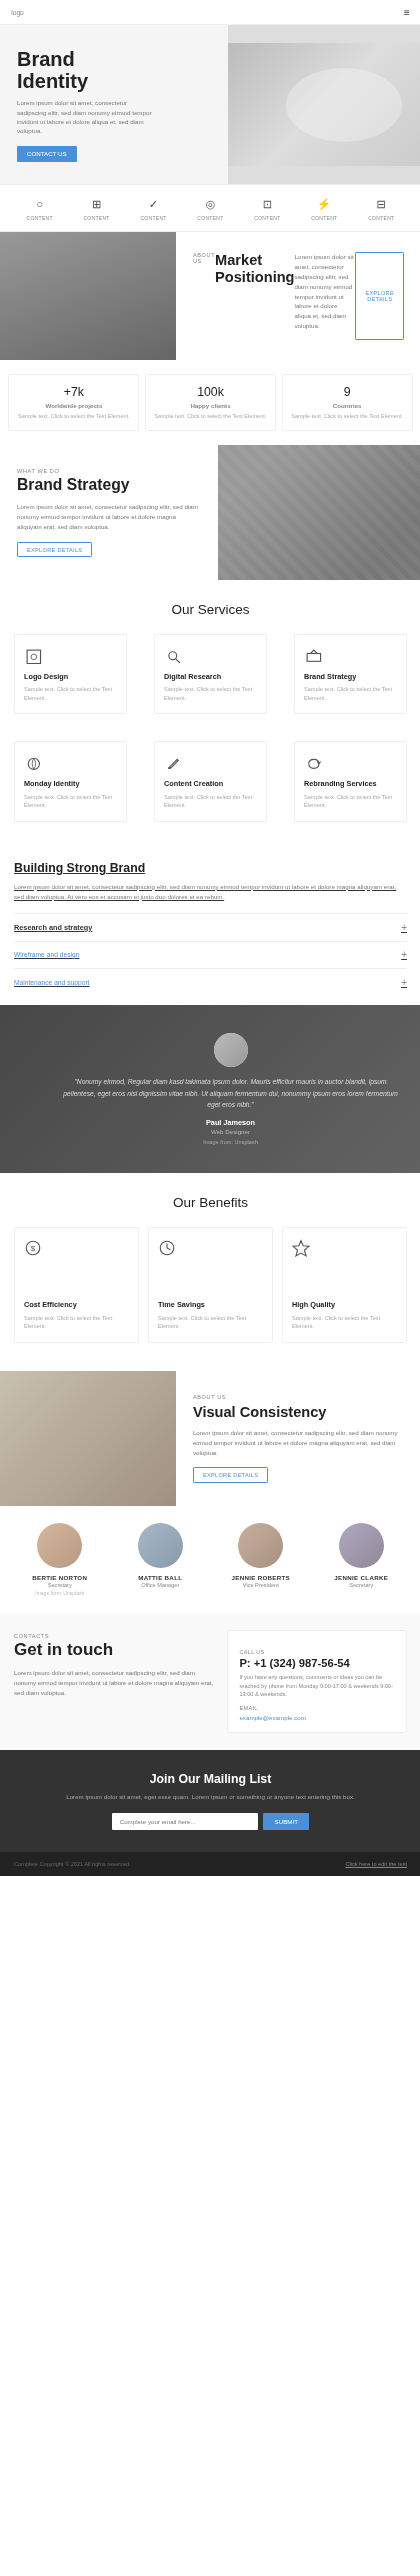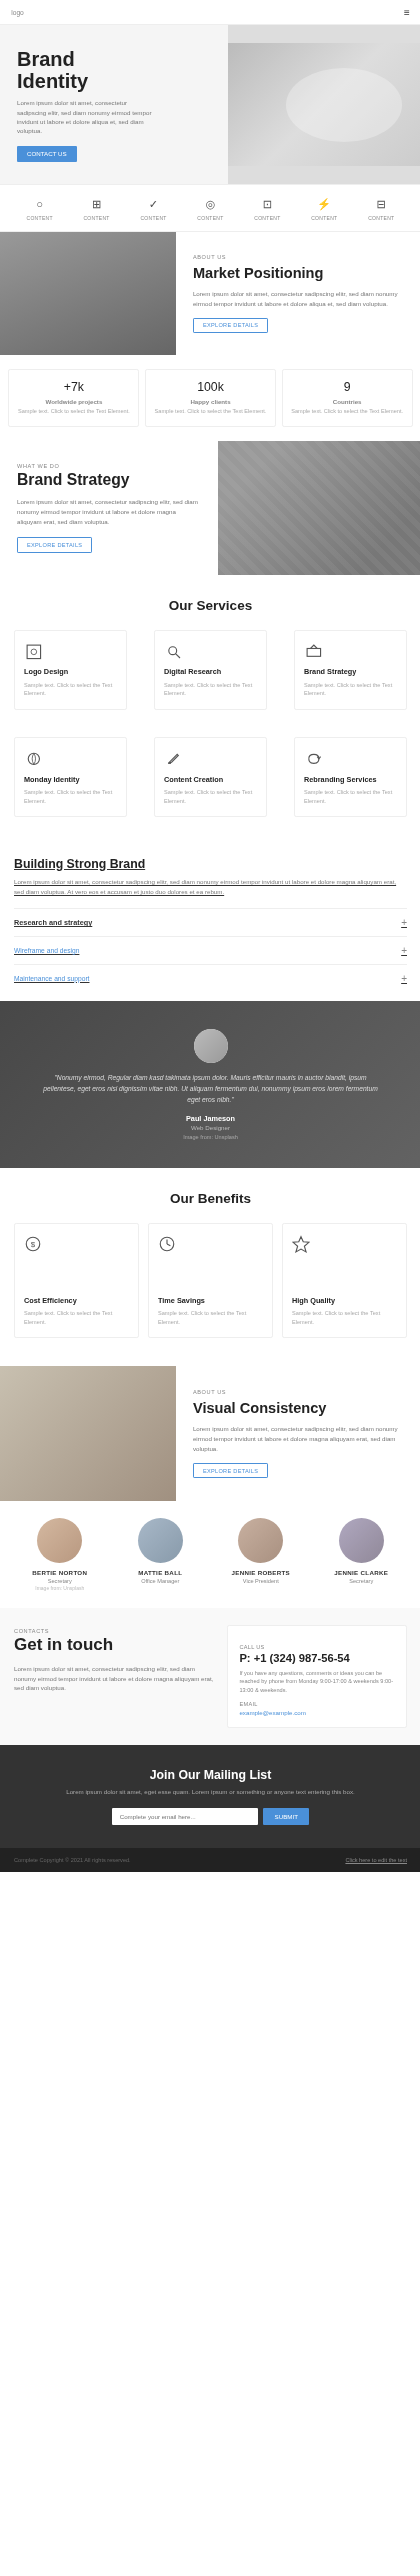--- a/index.html
+++ b/index.html
@@ -23,21 +23,21 @@
     
     .icons-row { display: flex; justify-content: space-around; align-items: center; padding: 10px 11.2px; border-bottom: 0.6px solid #eee; border-top: 0.6px solid #eee; }
     .icon-item { display: flex; flex-direction: column; align-items: center; gap: 2.2px; }
     .icon-shape { width: 18px; height: 18px; display: flex; align-items: center; justify-content: center; font-size: 11.2px; color: #555; }
     .icon-label { font-size: 5px; color: #888; text-transform: uppercase; letter-spacing: 0.3px; }
 
     
     .about-section { display: flex; min-height: 123px; }
     .about-image { flex: 1; background: linear-gradient(135deg, #888 0%, #aaa 100%); min-height: 123px; position: relative; overflow: hidden; }
     .about-image::before { content: ''; position: absolute; inset: 0; background: linear-gradient(160deg, #999 0%, #666 100%); }
-    .about-content { flex: 1.2; padding: 19.6px 17px; display: flex; flex-direction: column; justify-content: center; background: #fff; }
+    .about-content { flex: 1.2; padding: 19.6px 17px; display: flex; flex-direction: row; justify-content: center; background: #fff; }
     .section-label { font-size: 5.6px; color: #888; text-transform: uppercase; letter-spacing: 0.6px; margin-bottom: 4.5px; }
     .section-title { font-size: 14.6px; font-weight: 700; color: #222; margin-bottom: 6.7px; line-height: 1.2; }
     .section-text { font-size: 6.2px; color: #777; line-height: 1.6; margin-bottom: 9px; }
     .btn-outline { background: transparent; color: #4a90d9; border: 0.6px solid #4a90d9; padding: 3.9px 9px; font-size: 5.6px; cursor: pointer; border-radius: 1.1px; display: inline-block; width: fit-content; text-transform: uppercase; letter-spacing: 0.3px; }
 
     
     .stats-row { display: flex; padding: 14px 8.4px; gap: 5.6px; }
     .stat-card { flex: 1; border: 0.6px solid #eee; border-radius: 2.2px; padding: 10px 7.9px; text-align: center; }
     .stat-number { font-size: 12.3px; font-weight: 400; color: #222; margin-bottom: 3.4px; }
     .stat-label { font-size: 6.2px; color: #888; font-weight: 600; margin-bottom: 3.4px; }
@@ -46,38 +46,38 @@
     
     .what-we-do { display: flex; min-height: 123px; }
     .wwd-content { flex: 1; padding: 22.4px 17px; display: flex; flex-direction: column; justify-content: center; }
     .wwd-label { font-size: 5.6px; color: #888; text-transform: uppercase; letter-spacing: 0.6px; margin-bottom: 2.2px; }
     .wwd-title { font-size: 15.7px; font-weight: 700; color: #222; margin-bottom: 7.9px; }
     .wwd-text { font-size: 6.2px; color: #777; line-height: 1.6; margin-bottom: 10px; }
     .wwd-image { flex: 1.1; background: linear-gradient(135deg, #999 0%, #777 100%); min-height: 123px; overflow: hidden; }
 
     
     .services-section { padding: 22.4px 14px; }
-    .section-heading { text-align: center; font-size: 13.5px; font-weight: 700; color: #222; margin-bottom: 17px; }
+    .section-heading { text-align: center; font-size: 13.5px; font-weight: 400; color: #222; margin-bottom: 17px; }
     .services-grid { display: grid; grid-template-columns: 1fr 1fr 1fr; gap: 27px; }
     .service-card { border: 0.6px solid #eee; border-radius: 2.2px; padding: 11.2px 9px; }
     .service-icon { width: 20px; height: 20px; margin-bottom: 5.6px; display: flex; align-items: center; justify-content: center; font-size: 12.3px; color: #555; }
     .service-title { font-size: 7.3px; font-weight: 700; color: #222; margin-bottom: 4.5px; }
     .service-text { font-size: 5.6px; color: #aaa; line-height: 1.5; }
 
     
     .building-section { padding: 17px 14px 9px; text-decoration: underline; }
     .building-title { font-size: 12.3px; font-weight: 700; color: #222; margin-bottom: 6.7px; }
     .building-text { font-size: 6.2px; color: #777; line-height: 1.6; margin-bottom: 11.2px; }
     .accordion-item { border-top: 0.6px solid #eee; padding: 7.9px 0; display: flex; justify-content: space-between; align-items: center; cursor: pointer; }
     .accordion-title { font-size: 7.3px; font-weight: 600; color: #333; }
     .accordion-link { font-size: 6.7px; color: #4a90d9; cursor: pointer; text-decoration: none; }
     .accordion-plus { font-size: 10px; color: #888; }
 
     
-    .testimonial-section { background: #555; padding: 28px 22px; display: flex; flex-direction: column; align-items: center; text-align: center; position: relative; }
+    .testimonial-section { background: #555; padding: 28px 22px; display: flex; flex-direction: column; align-items: flex-end; text-align: center; position: relative; }
     .testimonial-bg { position: absolute; inset: 0; background: linear-gradient(135deg, #444 0%, #666 100%); opacity: 0.8; }
     .testimonial-content { position: relative; z-index: 1; max-width: 337px; }
     .testimonial-avatar { width: 34px; height: 34px; border-radius: 50%; background: #ddd; margin: 0 auto 9px; overflow: hidden; display: flex; align-items: center; justify-content: center; }
     .avatar-placeholder { width: 34px; height: 34px; border-radius: 50%; background: linear-gradient(135deg, #bbb, #999); }
     .testimonial-text { font-size: 6.7px; color: #ddd; line-height: 1.7; margin-bottom: 7.9px; font-style: italic; }
     .testimonial-name { font-size: 7.3px; font-weight: 700; color: #fff; }
     .testimonial-role { font-size: 6.2px; color: #bbb; margin-top: 1.1px; }
     .testimonial-source { font-size: 5.6px; color: #aaa; margin-top: 3.4px; }
 
     

